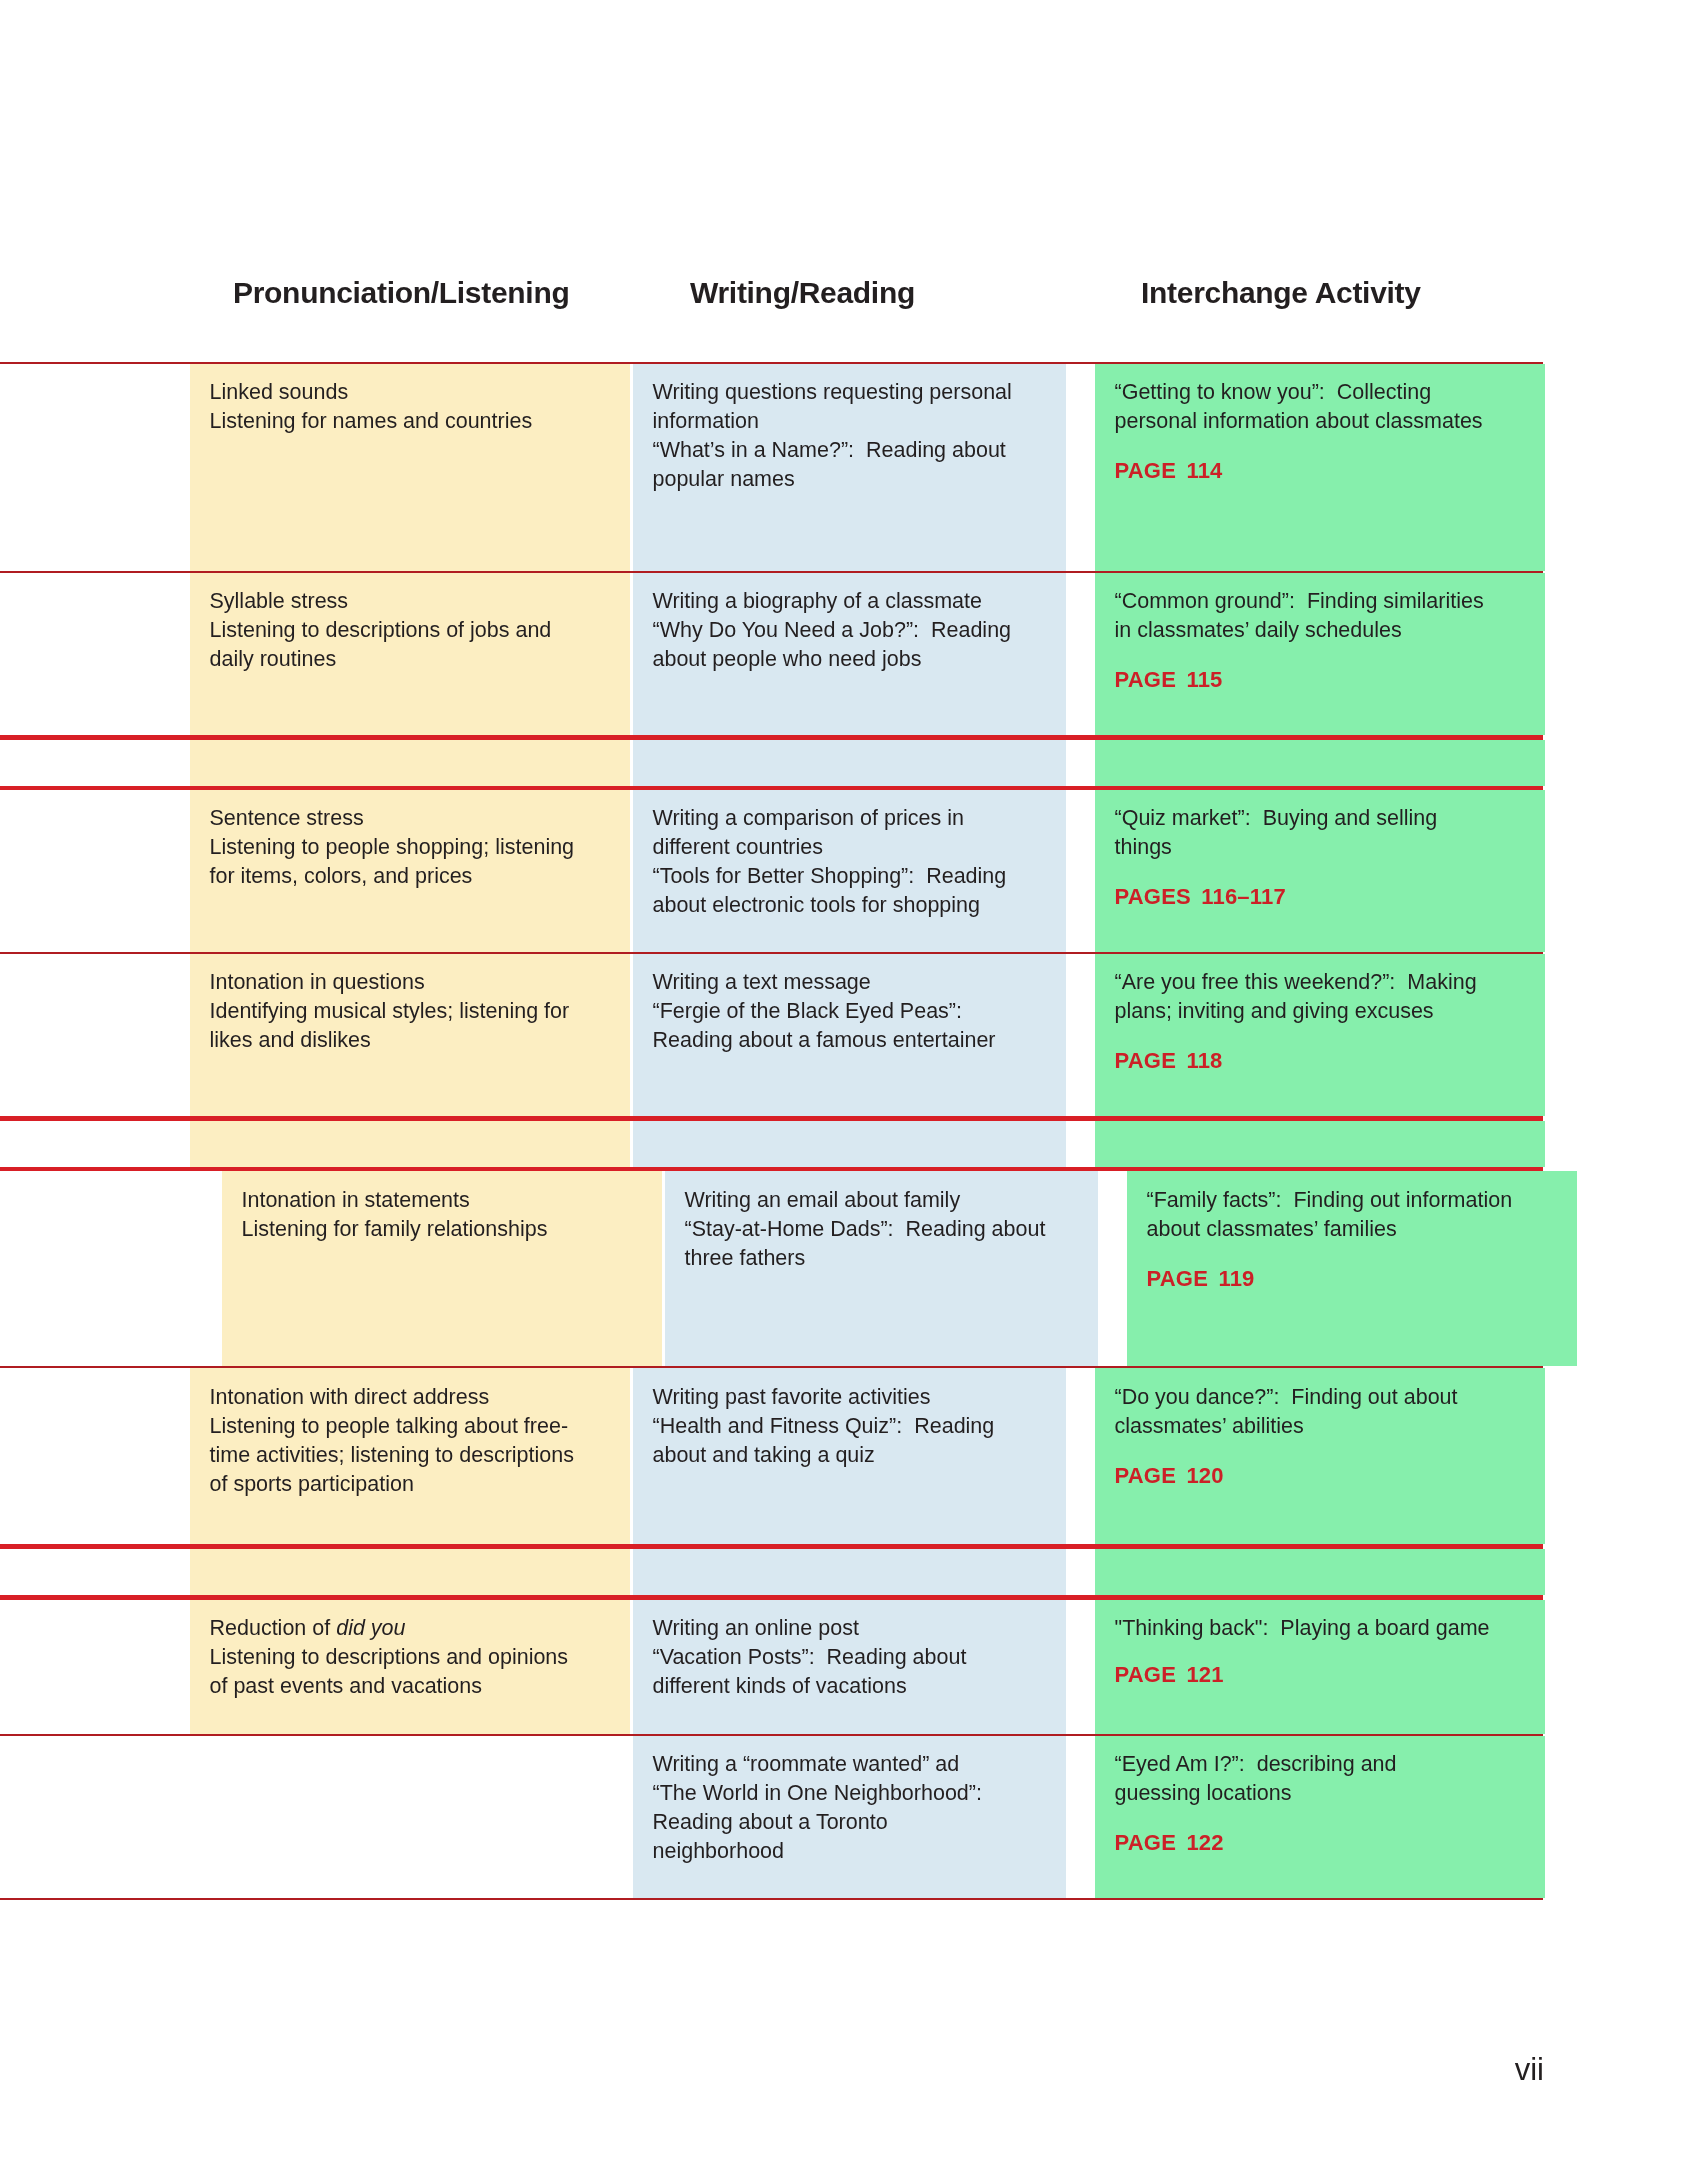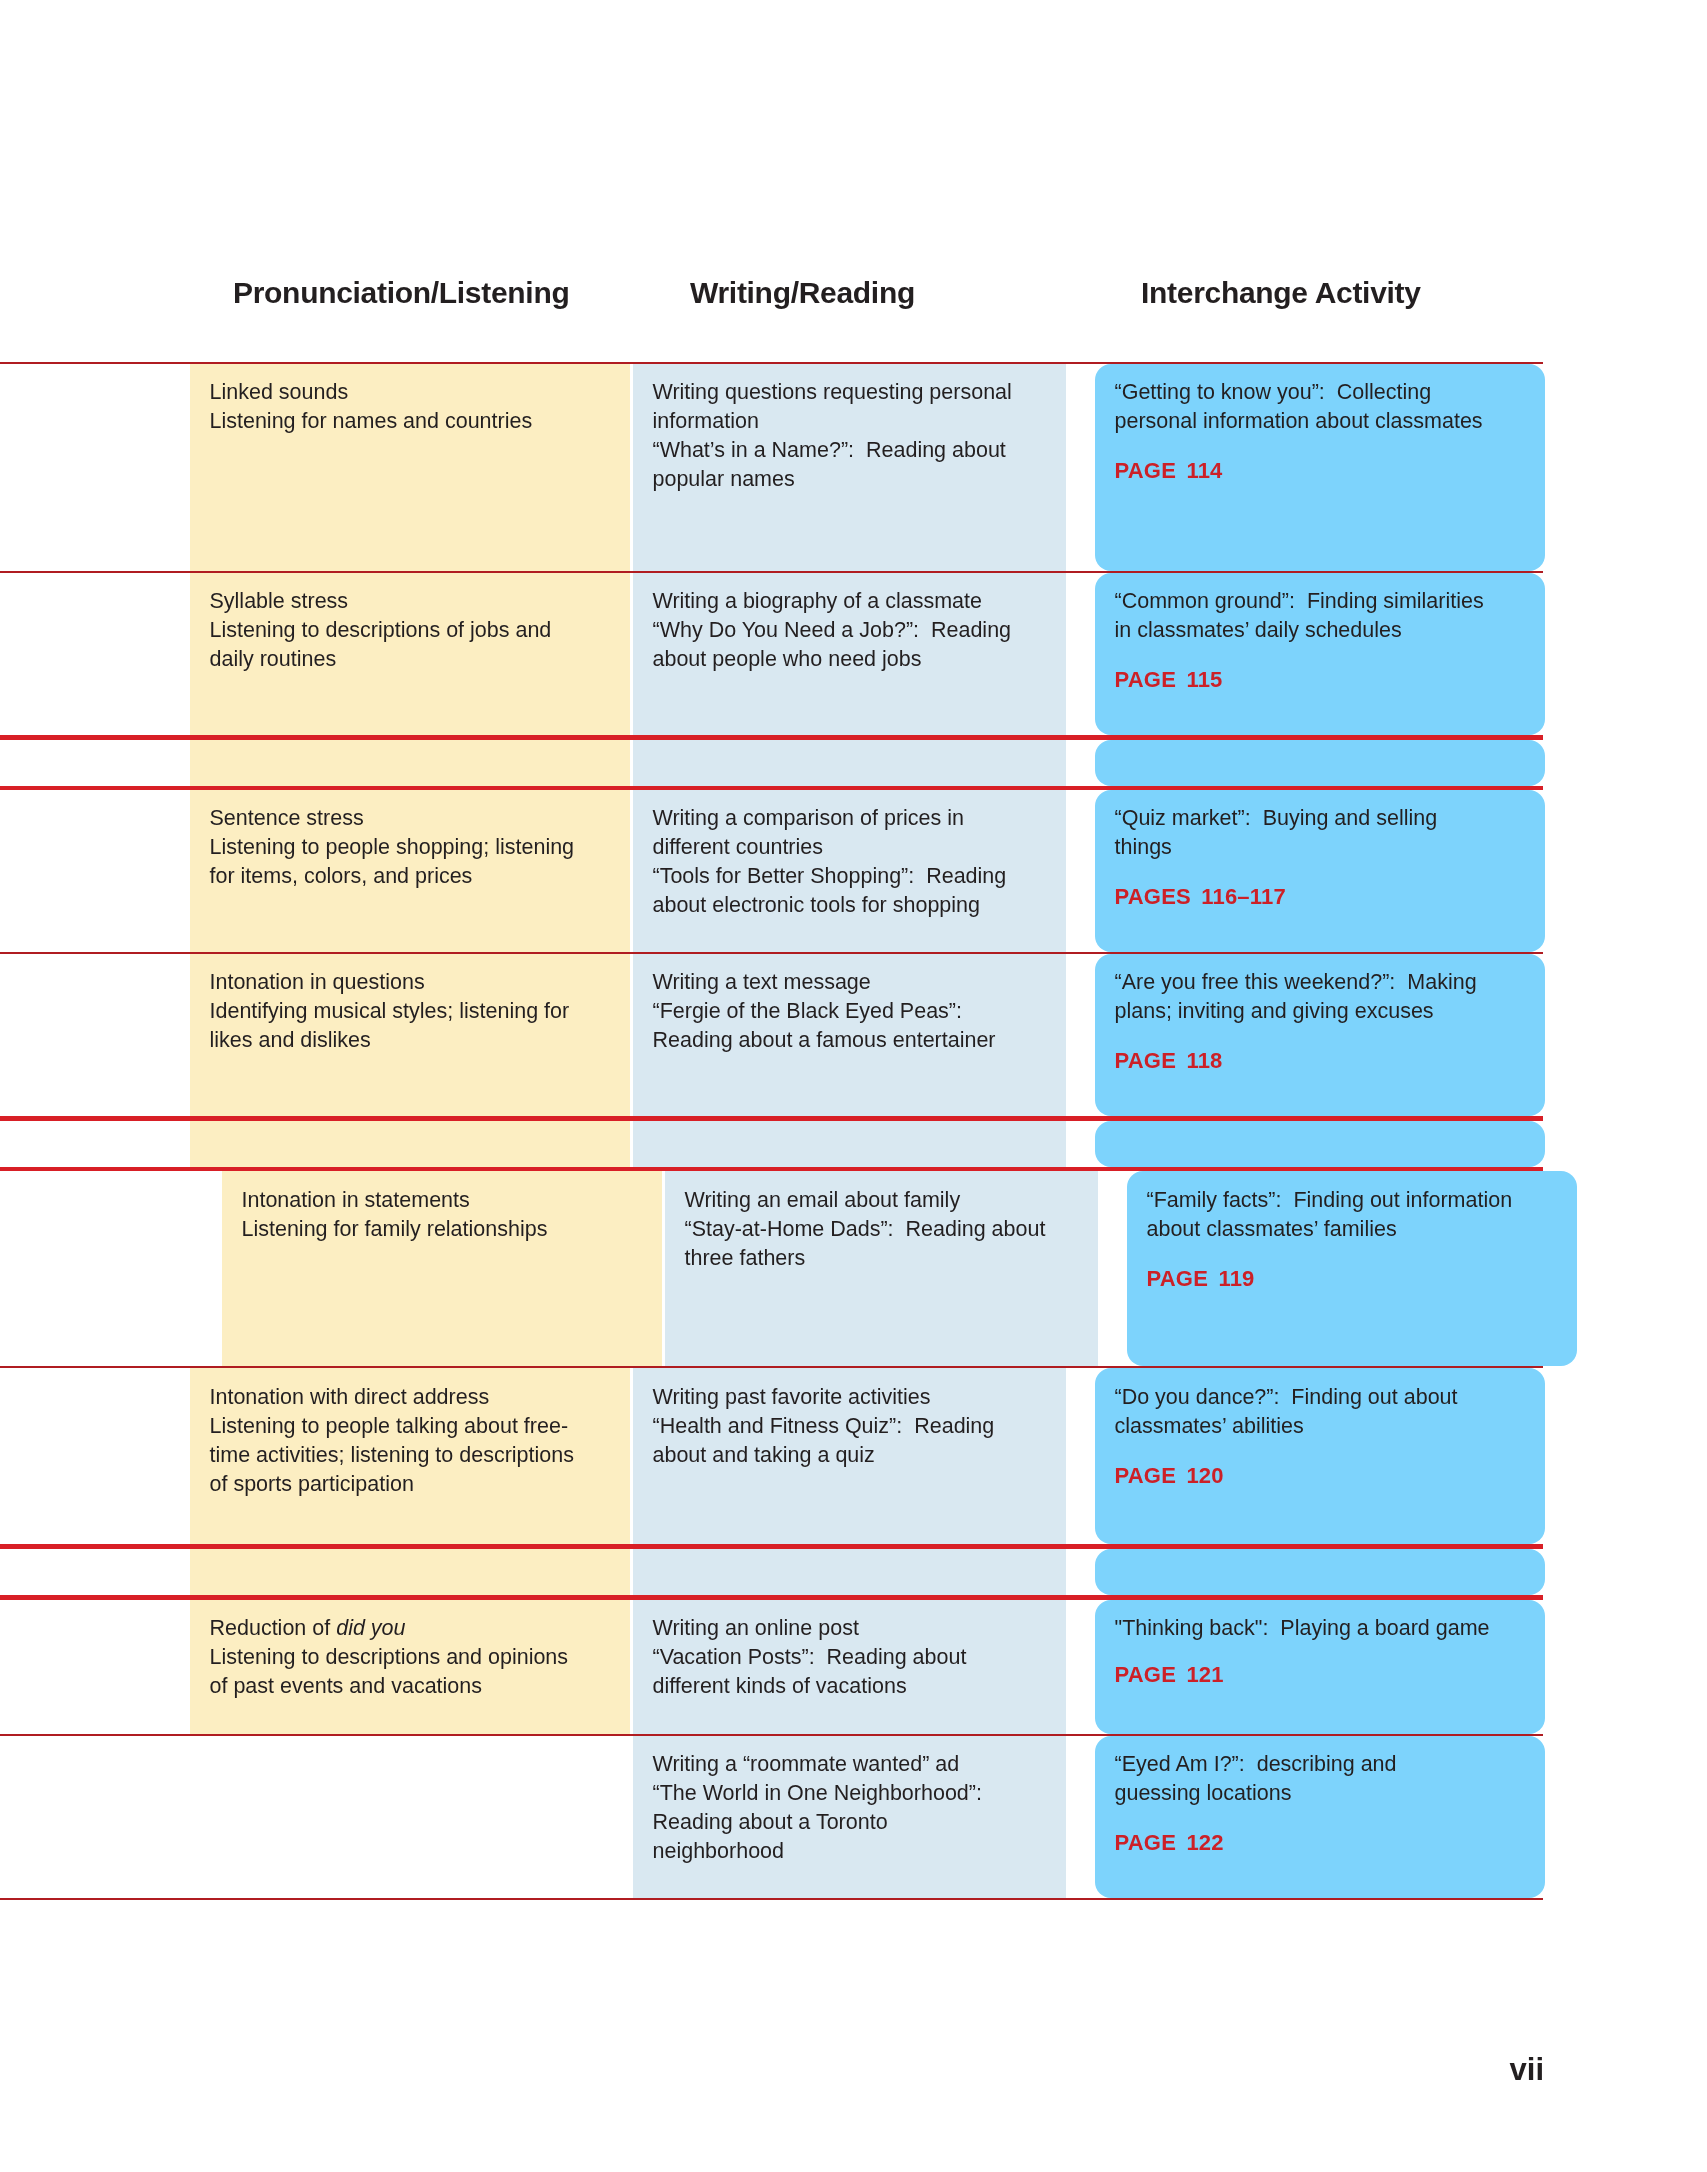--- a/index.html
+++ b/index.html
@@ -86,21 +86,21 @@
     bottom: 0;
     box-sizing: border-box;
     padding: 14.3px 19.5px 0 19.5px;
     font-size: 21.5px;
     line-height: 29px;
     color: #231f20;
   }
   .cell.c0 { left: 0px;    width: 190px; background: #ffffff; }
   .cell.c1 { left: 190px;  width: 440px; background: #fceec2; }
   .cell.c2 { left: 633px;  width: 433px; background: #d9e8f1; }
-  .cell.c3 { left: 1095px; width: 450px; background: #7dd3fc; border-radius: 16px; }
+  .cell.c3 { left: 1095px; width: 450px; background: #86efac; }
 
   .cell.spacer { padding: 0; }
 
   .line { display: block; white-space: pre-wrap; }
   .line i { font-style: italic; }
 
   .pageref {
     display: block;
     margin-top: 22px;
     color: #cc2027;
@@ -112,21 +112,21 @@
   .pageref .num { margin-left: 10.4px; }
 
   
   .folio {
     position: absolute;
     left: 1394px;
     top: 2052px;
     width: 150px;
     text-align: right;
     font-size: 31px;
-    font-weight: bold;
+    font-weight: normal;
     color: #231f20;
   }
 </style>
 </head>
 <body>
 
 <div class="page">
 
   <div class="headers">
     <div class="col-head c1">Pronunciation/Listening</div>

